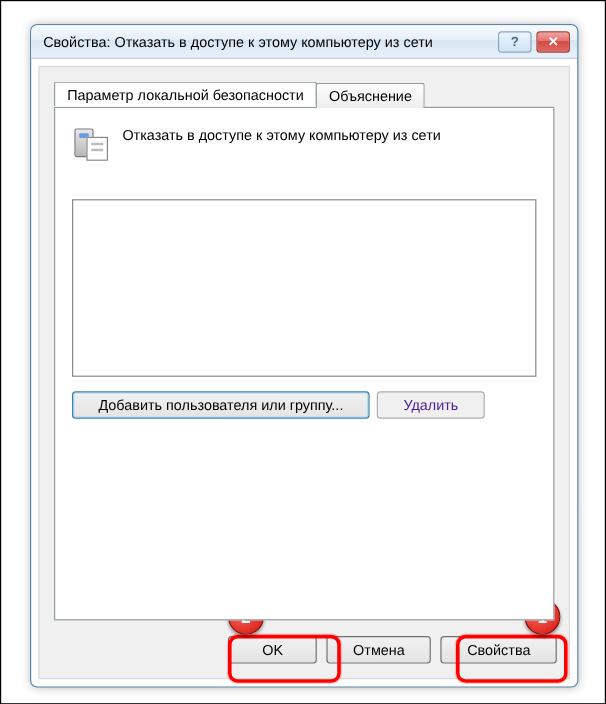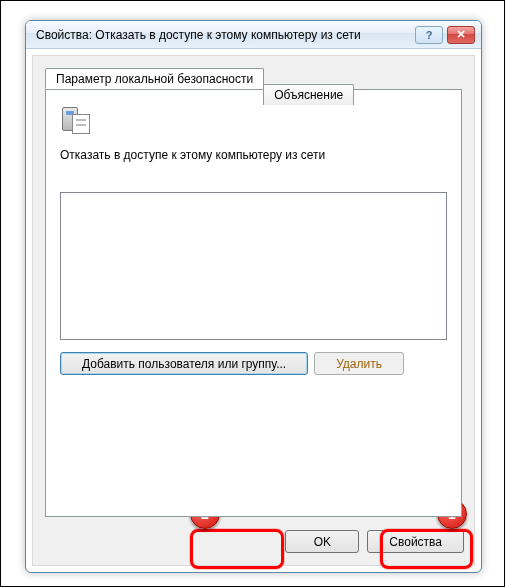--- a/index.html
+++ b/index.html
@@ -79,42 +79,41 @@
     height: 21px;
     padding: 3px 10px 0 10px;
     font-size: 12px;
     border: 1px solid #919b9c;
     border-bottom: none;
     background: linear-gradient(to bottom, #fdfdfd, #eeeeee);
     border-radius: 2px 2px 0 0;
     margin-right: -1px;
     color: #000;
     position: relative;
-    top: 16px;
+    top: 1px;
   }
   .tab.active {
     background: #fff;
     border-bottom: 1px solid #fff;
     top: 0;
     padding-top: 3px;
   }
   .tab-panel {
     border: 1px solid #919b9c;
     background: #fff;
     position: absolute;
     left: 0; right: 0; top: 21px; bottom: 0;
     z-index: 1;
     padding: 14px;
   }
   .policy-header {
     display: flex;
     gap: 10px;
     align-items: flex-start;
     margin-bottom: 30px;
-    flex-direction: column;
   }
   .policy-icon {
     width: 32px; height: 32px;
     position: relative;
   }
   .policy-icon .server {
     width: 16px; height: 24px;
     background: linear-gradient(to bottom, #e8e8e8, #b8b8b8);
     border: 1px solid #777;
     border-radius: 2px;
@@ -153,21 +152,21 @@
     background: linear-gradient(to bottom, #f2f2f2, #e3e3e3);
     font: inherit;
     border-radius: 3px;
     display: inline-flex;
     align-items: center;
     justify-content: center;
     min-width: 66px;
     color: #000;
   }
   .btn.disabled {
-    color: #a16207;
+    color: #4c1d95;
     background: #f0f0f0;
     border-color: #adadad;
   }
   .btn.focus {
     border-color: #3c7fb1;
     box-shadow: 0 0 0 1px #a8d8eb inset;
   }
   .dialog-btns {
     position: absolute;
     right: 10px; bottom: 12px;
@@ -258,20 +257,23 @@
           </div>
 
         </div>
       </div>
 
       <div class="dialog-btns">
         <div class="btn">
           <span>OK</span>
         </div>
         <div class="btn">
+          <span>Отмена</span>
+        </div>
+        <div class="btn">
           <span>Свойства</span>
         </div>
       </div>
 
     </div>
   </div>
 
   <svg class="arrow" viewBox="0 0 140 110">
     <defs>
       <marker id="ahead" markerWidth="12" markerHeight="12" refX="2" refY="5" orient="auto">

